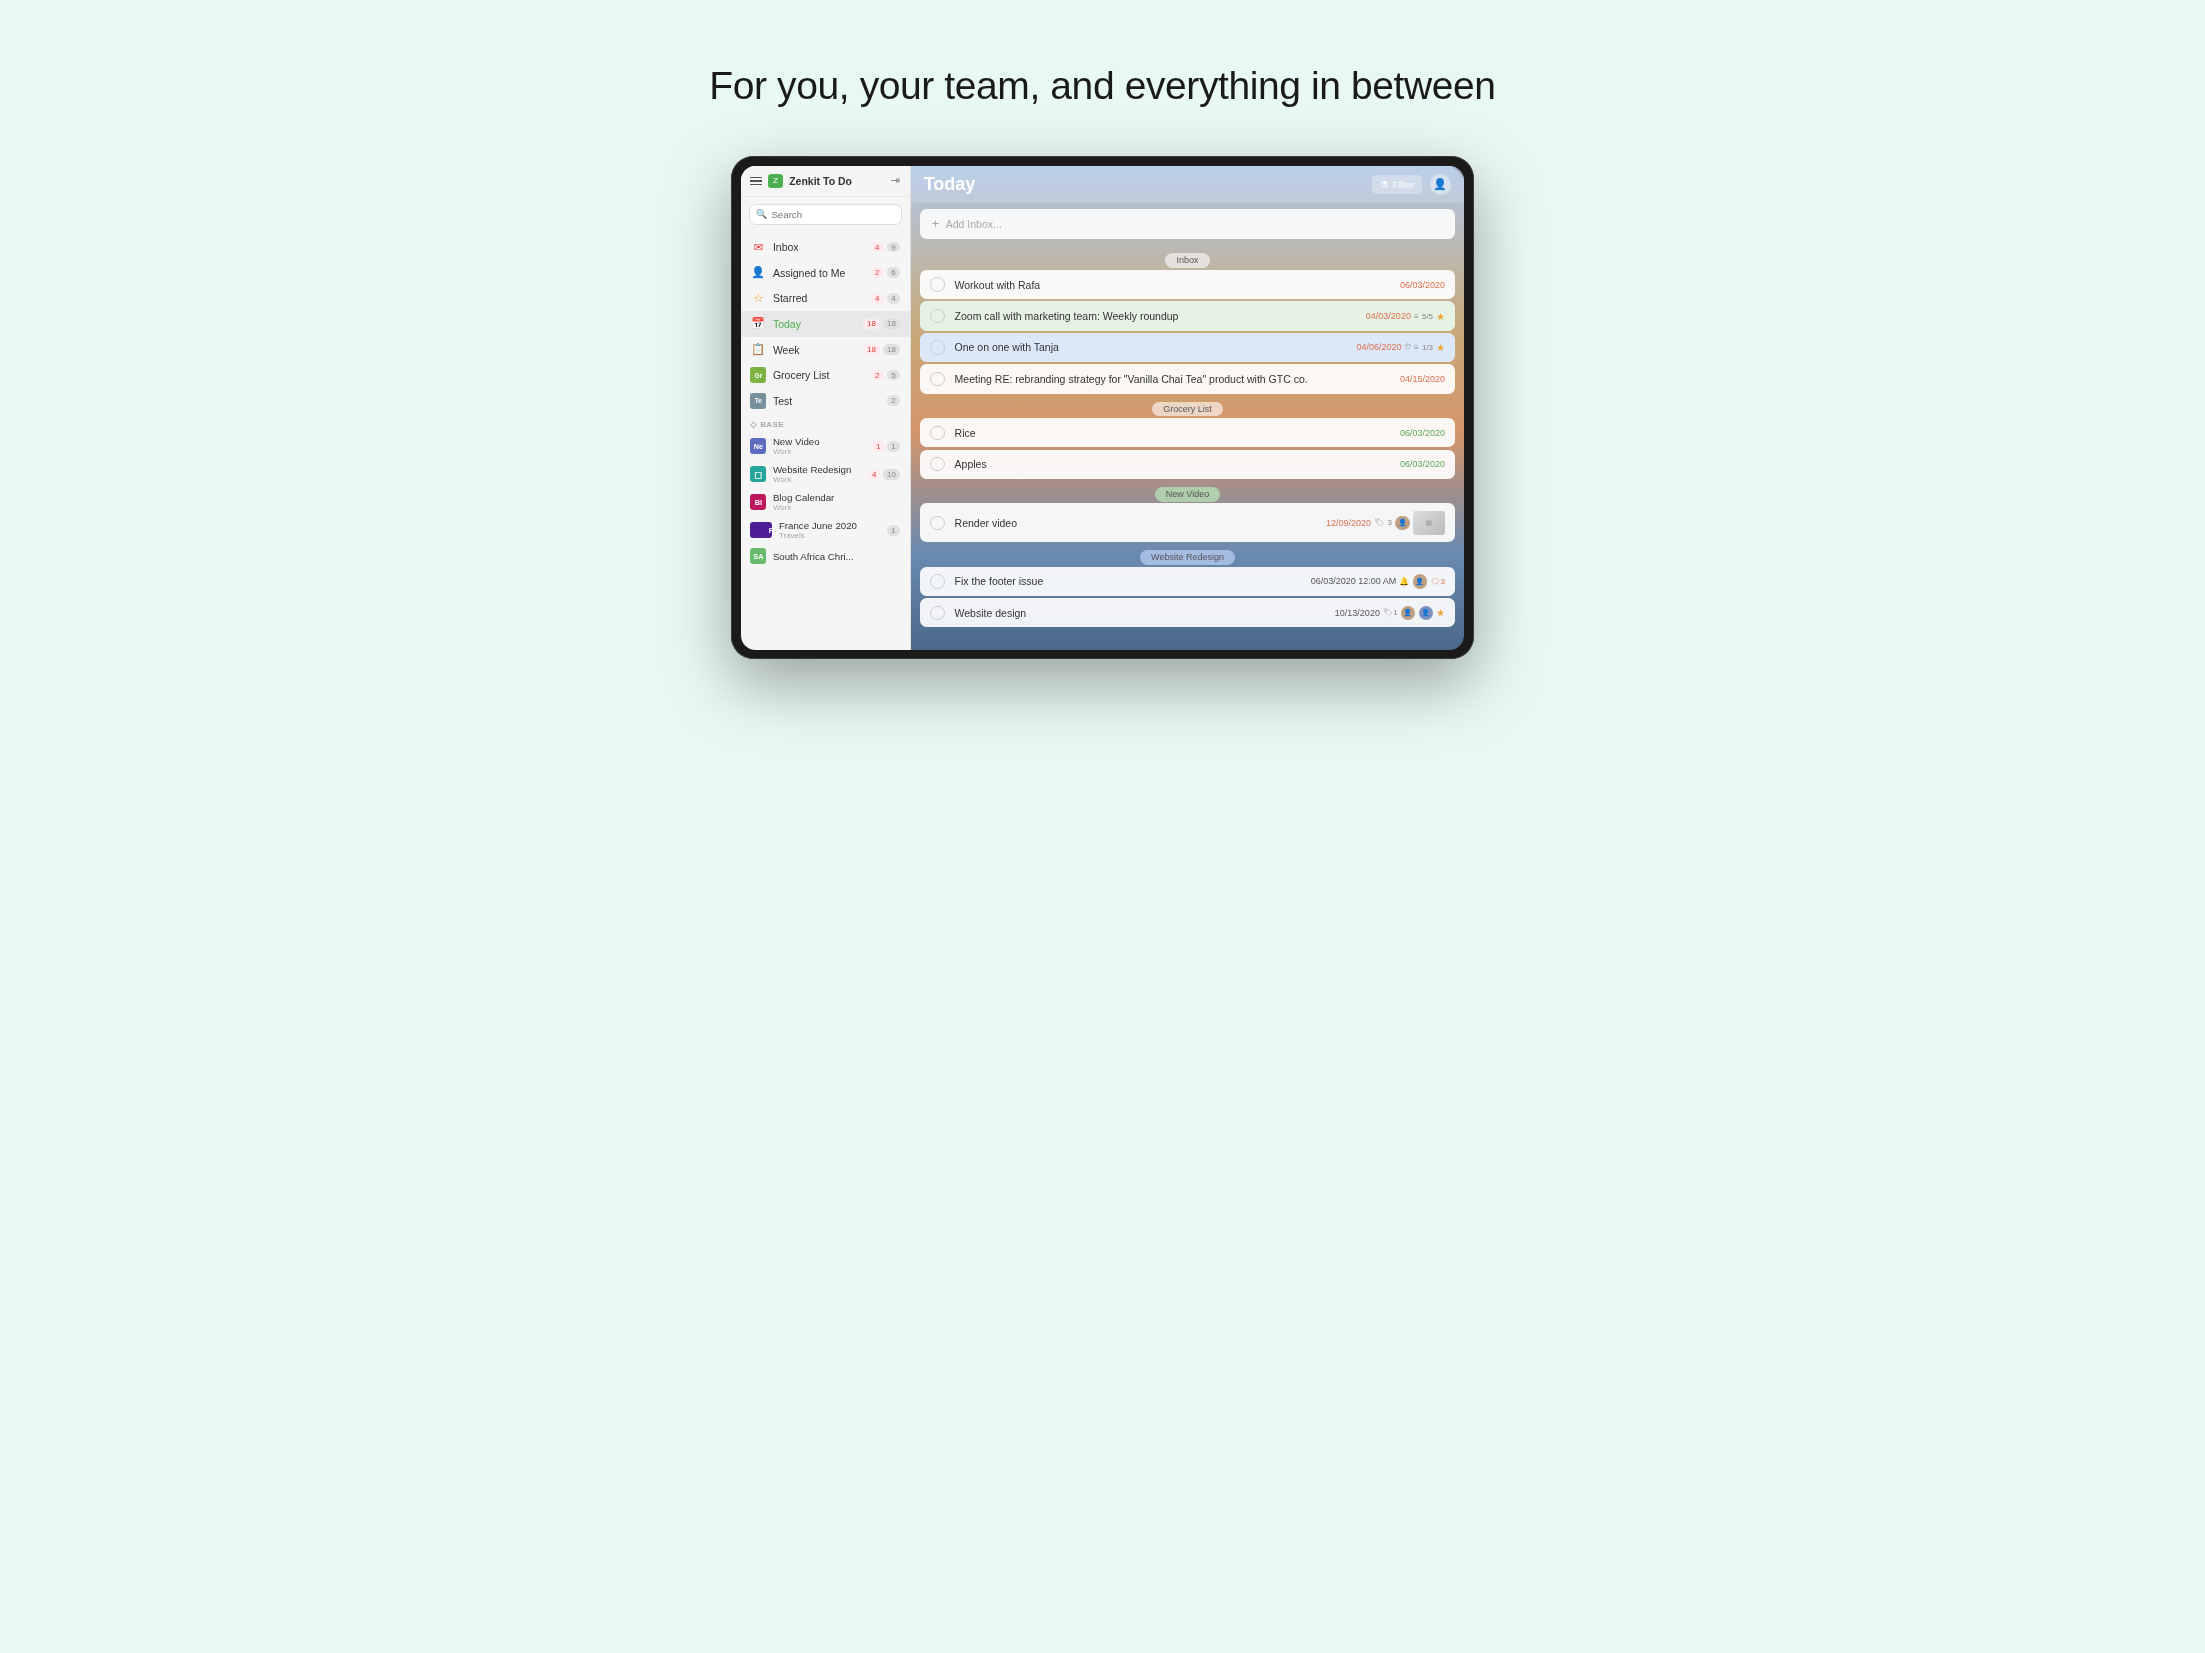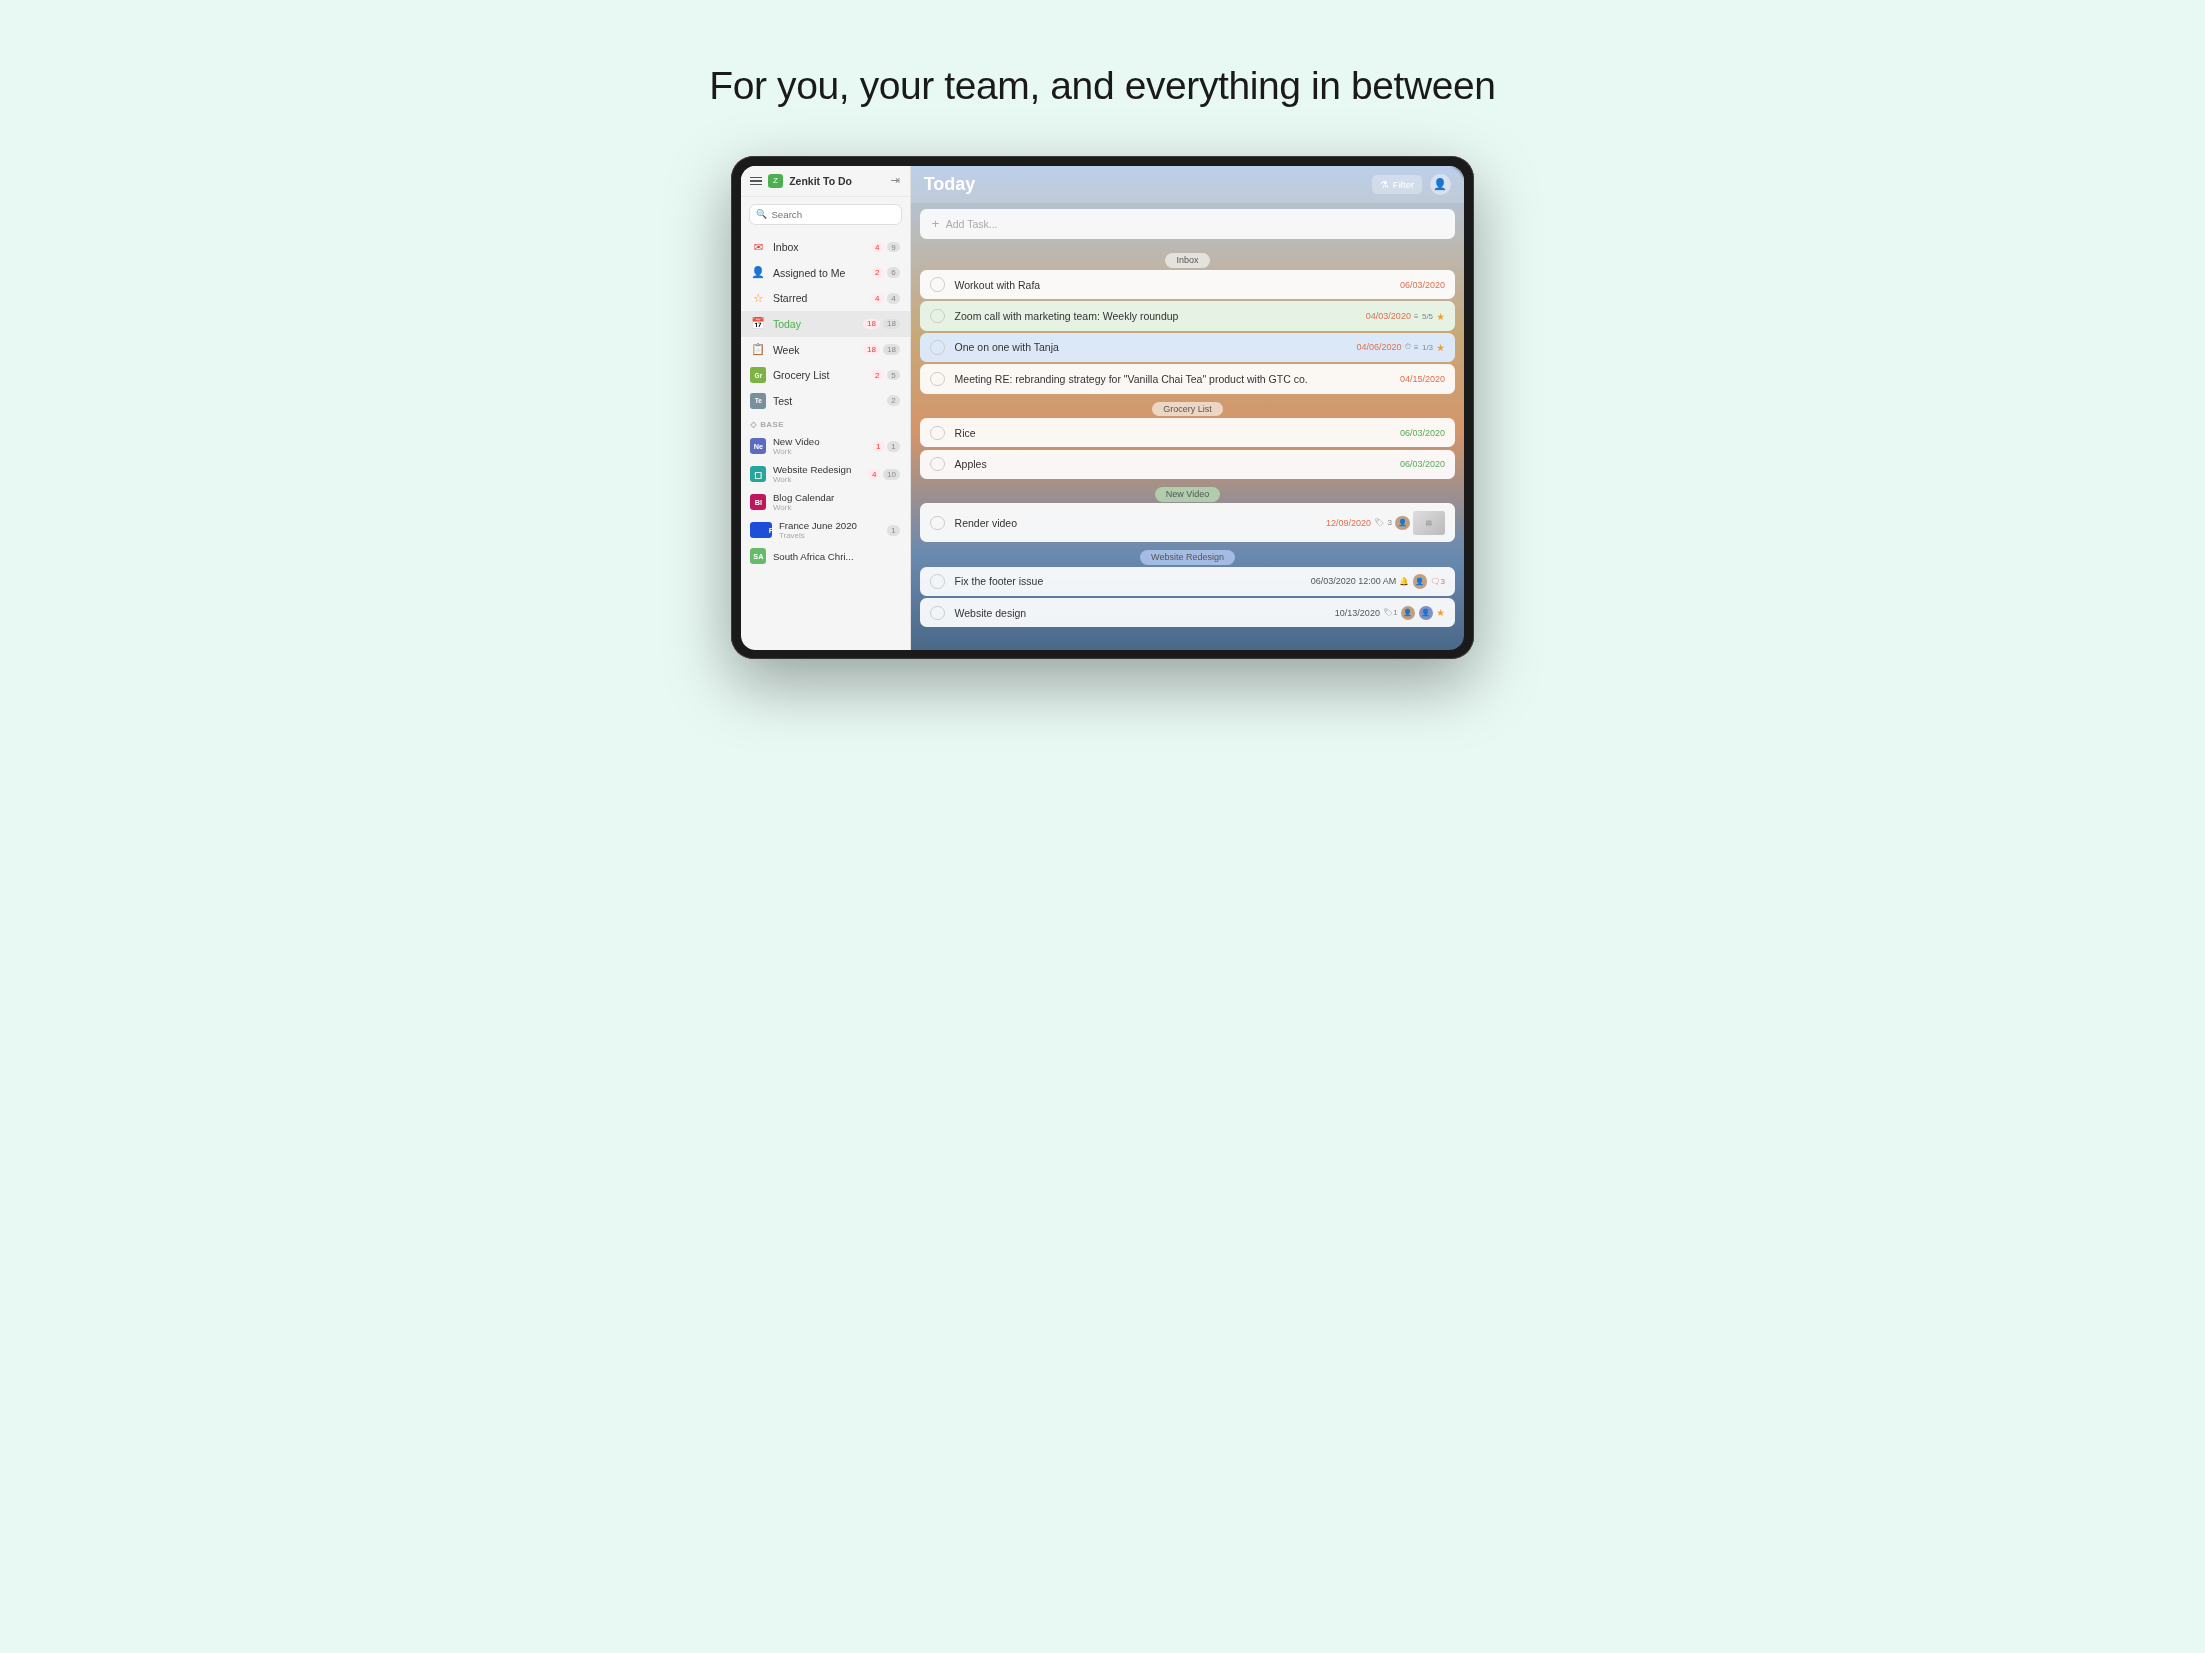--- a/index.html
+++ b/index.html
@@ -560,21 +560,21 @@
 
           <div class="project-item">
             <div class="project-avatar" style="background:#be185d;">Bl</div>
             <div class="project-info">
               <div class="project-name">Blog Calendar</div>
               <div class="project-sub">Work</div>
             </div>
           </div>
 
           <div class="project-item">
-            <div class="project-avatar" style="background:#1d4ed8;padding-left:22px;">Fr</div>
+            <div class="project-avatar" style="background:#4c1d95;padding-left:22px;">Fr</div>
             <div class="project-info">
               <div class="project-name">France June 2020</div>
               <div class="project-sub">Travels</div>
             </div>
             <div class="project-badges">
               <span class="badge">1</span>
             </div>
           </div>
 
           <div class="project-item">
@@ -595,21 +595,21 @@
             <button class="filter-btn">
               <span>⚗</span>
               <span>Filter</span>
             </button>
             <div class="profile-icon">👤</div>
           </div>
         </div>
 
         <div class="add-task-bar">
           <span class="add-task-plus">+</span>
-          <span class="add-task-text">Add Task...</span>
+          <span class="add-task-text">Add Inbox...</span>
         </div>
 
         <div class="tasks-scroll">
 
           <div class="section-pill">
             <span>Inbox</span>
           </div>
 
           <div class="task-row">
             <div class="task-checkbox"></div>

